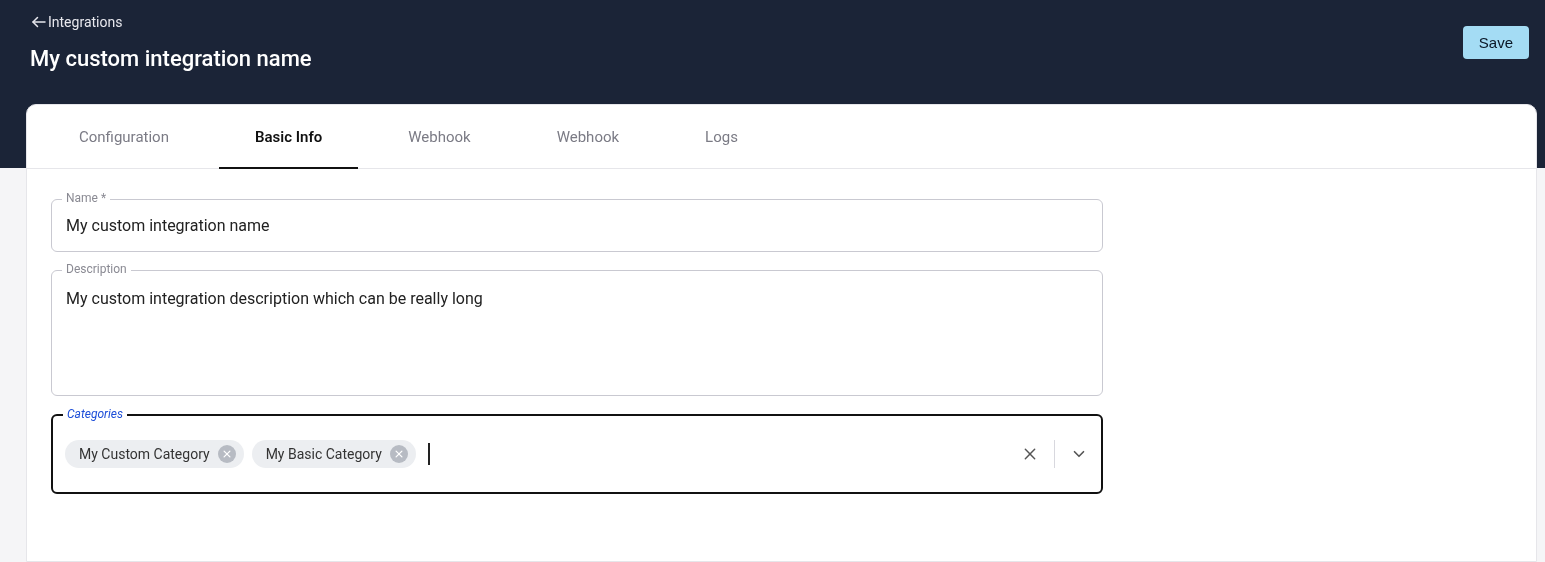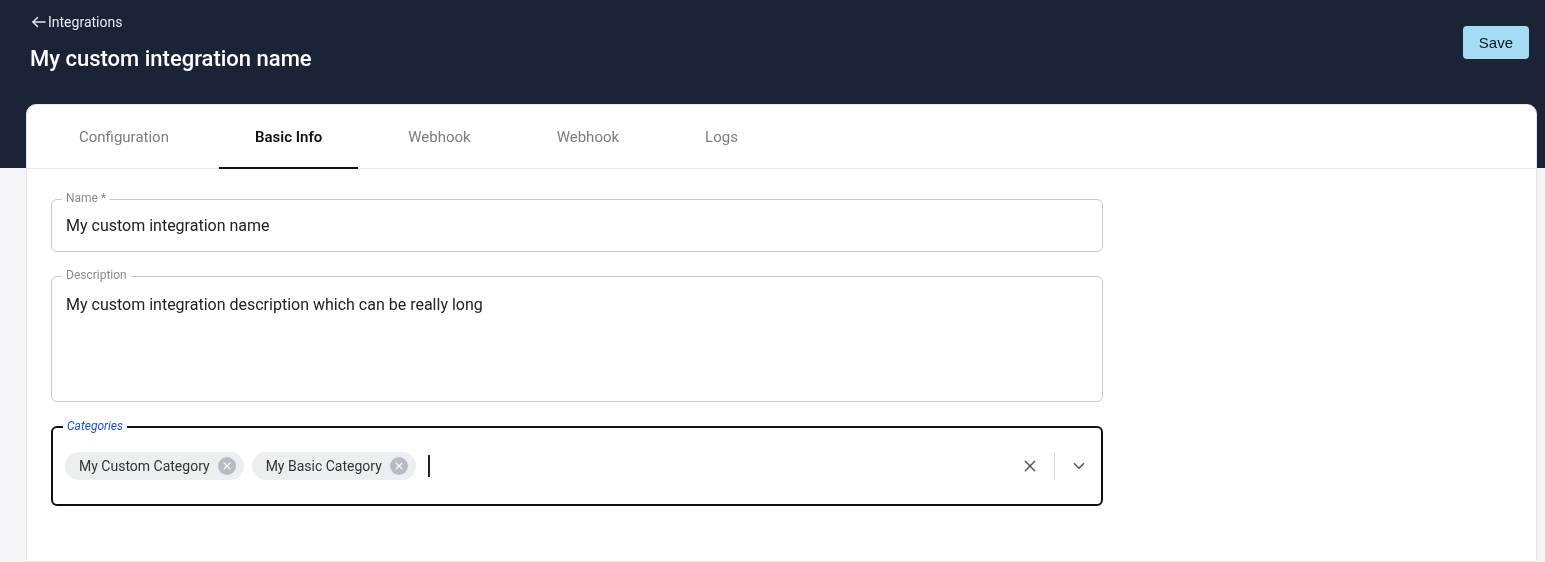--- a/index.html
+++ b/index.html
@@ -96,21 +96,21 @@
 
   
   .form-area {
     padding: 30px 24px 30px 24px;
     max-width: 1100px;
   }
   .field-wrap {
     position: relative;
     border: 1px solid #c9c9d1;
     border-radius: 6px;
-    margin-bottom: 24px;
+    margin-bottom: 18px;
     background: #fff;
   }
   .field-wrap.focused {
     border: 2px solid #111;
   }
   .field-label {
     position: absolute;
     top: -9px;
     left: 10px;
     background: #fff;

